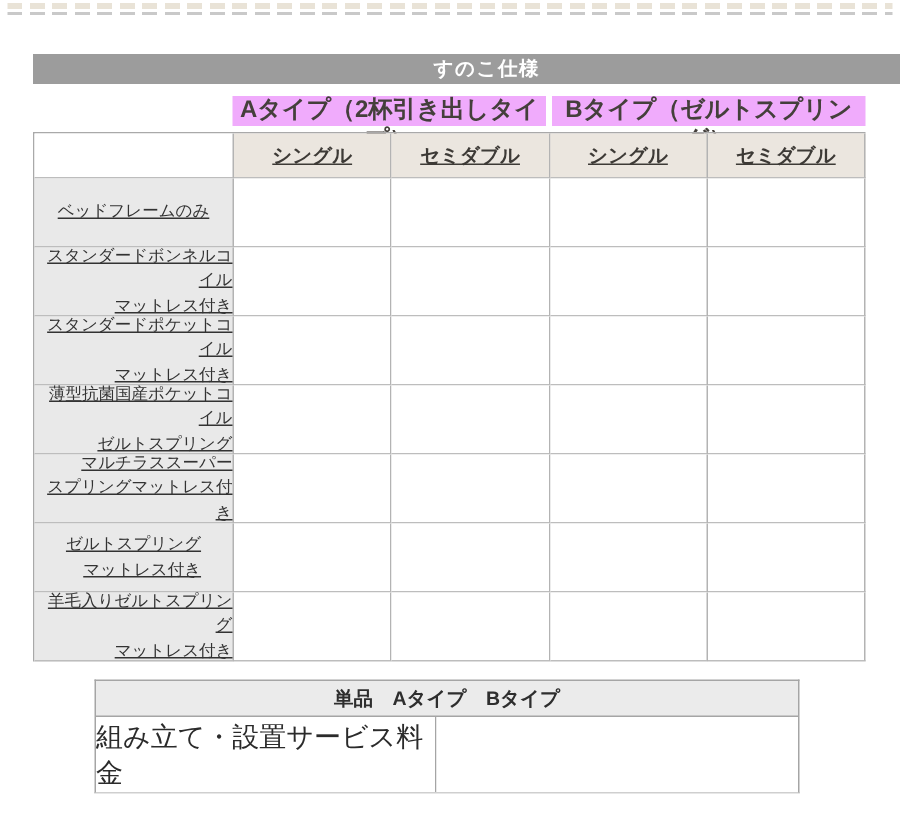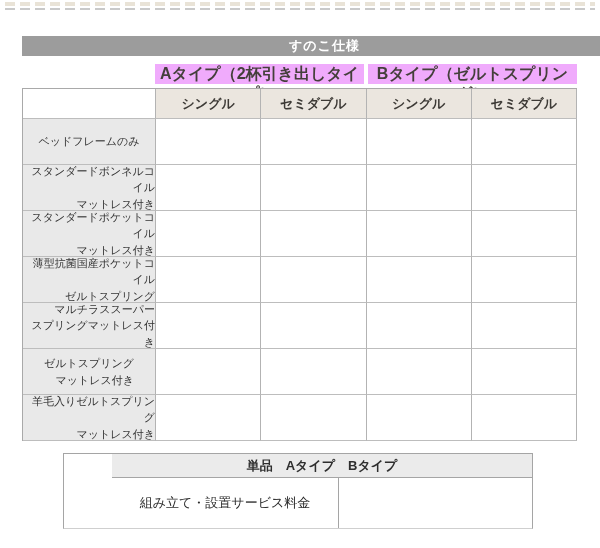--- a/index.html
+++ b/index.html
@@ -70,20 +70,21 @@
     border-left: 1px solid #a9a9a9;
     box-sizing: border-box;
   }
   .spec-table > div {
     border-right: 1px solid #b3b3b3;
     border-bottom: 1px solid #bdbdbd;
     box-sizing: border-box;
     display: flex;
     align-items: center;
     justify-content: center;
+    text-decoration: underline;
   }
   .size-header-cell {
     height: 30px;
     background: #ebe6df;
     color: #3d3a36;
     font-size: 13px;
     font-weight: bold;
   }
   .corner-cell {
     height: 30px;
@@ -104,21 +105,20 @@
   }
   
   .service-box {
     position: absolute;
     left: 63px; top: 453px;
     width: 470px;
     border: 1px solid #a5a5a5;
     border-bottom-color: #cfcfcf;
     box-sizing: border-box;
     background: #ffffff;
-    padding-left: 48px;
   }
   .service-box-header {
     height: 23px;
     background: #ebebeb;
     border-bottom: 1px solid #a5a5a5;
     color: #2e2e2e;
     font-size: 13px;
     font-weight: bold;
     text-align: center;
     line-height: 23px;
@@ -128,21 +128,21 @@
     height: 50px;
   }
   .service-label-cell {
     width: 227px;
     border-right: 1px solid #a5a5a5;
     box-sizing: border-box;
     display: flex;
     align-items: center;
     justify-content: center;
     font-family: "Liberation Serif", "DejaVu Serif", serif;
-    font-size: 13px;
+    font-size: 18px;
     color: #2b2b2b;
   }
   .service-value-cell {
     flex: 1;
     background: #ffffff;
   }
 </style>
 </head>
 <body>
 

